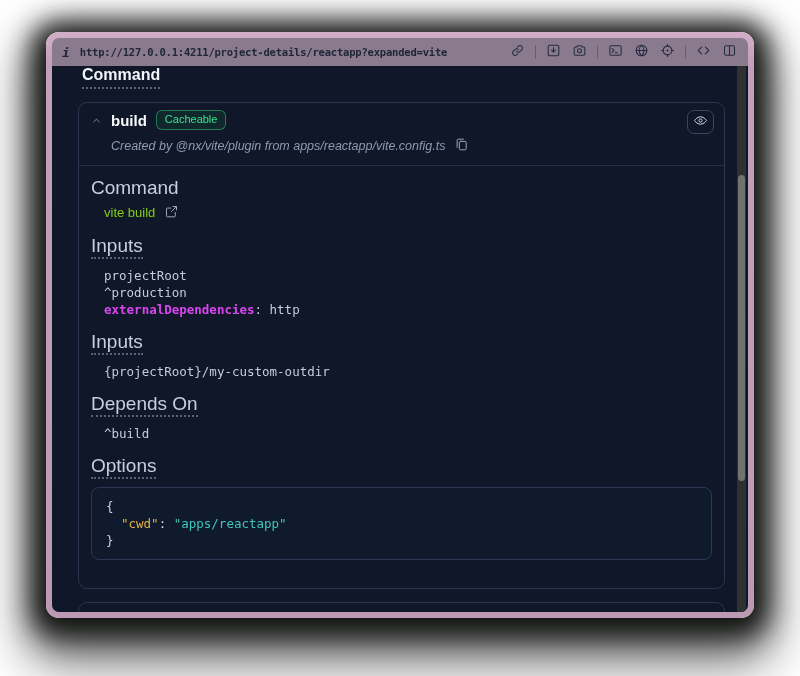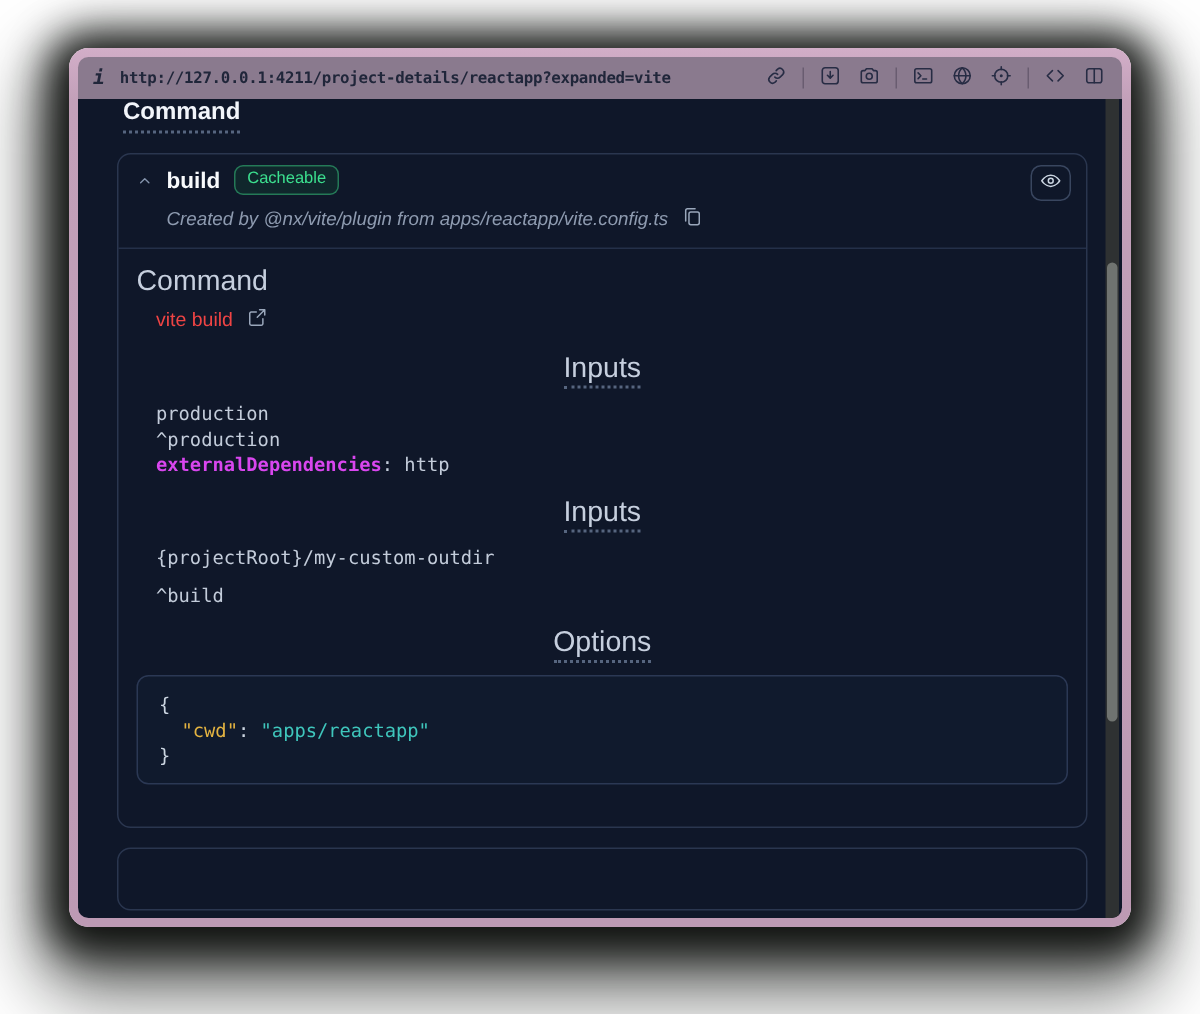--- a/index.html
+++ b/index.html
@@ -57,23 +57,23 @@
   .chip { margin-left:auto; background:#3c4657; color:#eef2f7; border-radius:5px;
           font:700 12.5px "DejaVu Sans Mono", monospace; padding:3px 10px 4px; }
   .icon-btn { background:none; border:none; color:#9aa7bb; cursor:pointer; padding:0;
               display:flex; align-items:center; margin-left:9px; }
   .icon-btn svg { width:15px; height:15px; stroke:currentColor; fill:none; stroke-width:1.6;
                   stroke-linecap:round; stroke-linejoin:round; }
 
   
   .card-body { padding:14px 12px 28px; }
   .sec-label { color:#c6cfde; font-size:19px; line-height:16px; font-weight:500; }
-  .mt { margin-top:16px;text-align:center; }
+  .mt { margin-top:16px; }
   .cmd-row { margin:8px 0 0 13px; display:flex; align-items:center; gap:9px;
-             color:#ef4444; font-size:13px; line-height:16px; }
+             color:#84cc16; font-size:13px; line-height:16px; }
   .mono-list { margin:8px 0 0 13px; font-family:"DejaVu Sans Mono", monospace;
                font-size:12.5px; line-height:17px; color:#c3ccda; }
   .mono-list b { color:#d946ef; }
   .code-block { margin-top:8px; border:1px solid #2b3854; border-radius:8px;
                 padding:10px 14px; font-family:"DejaVu Sans Mono", monospace;
                 font-size:12.5px; line-height:17px; background:#101a2d; }
   .indent { padding-left:15px; }
   .punct { color:#cbd5e1; }
   .key   { color:#e3b341; }
   .val   { color:#3fc6bc; }
@@ -191,30 +191,31 @@
             <button class="icon-btn" style="margin-left:0">
               <span><svg viewBox="0 0 24 24" width="14" height="14">
                     <path d="M18 13.5V19a1.5 1.5 0 0 1-1.5 1.5h-11A1.5 1.5 0 0 1 4 19V8a1.5 1.5 0 0 1 1.5-1.5H11"></path>
                     <path d="M14.5 4h5.5v5.5M20 4l-8 8"></path>
                   </svg></span>
             </button>
           </div>
 
           <div class="mt"><span class="sec-label dotted">Inputs</span></div>
           <div class="mono-list">
-            <div>production</div>
+            <div>projectRoot</div>
             <div>^production</div>
             <div><b>externalDependencies</b><span>: http</span></div>
           </div>
 
           <div class="mt"><span class="sec-label dotted">Inputs</span></div>
           <div class="mono-list">
             <div>{projectRoot}/my-custom-outdir</div>
           </div>
 
+          <div class="mt"><span class="sec-label dotted">Depends On</span></div>
           <div class="mono-list">
             <div>^build</div>
           </div>
 
           <div class="mt"><span class="sec-label dotted">Options</span></div>
           <div class="code-block">
             <div class="punct">{</div>
             <div class="indent"><span class="key">"cwd"</span><span class="punct">: </span><span class="val">"apps/reactapp"</span></div>
             <div class="punct">}</div>
           </div>

